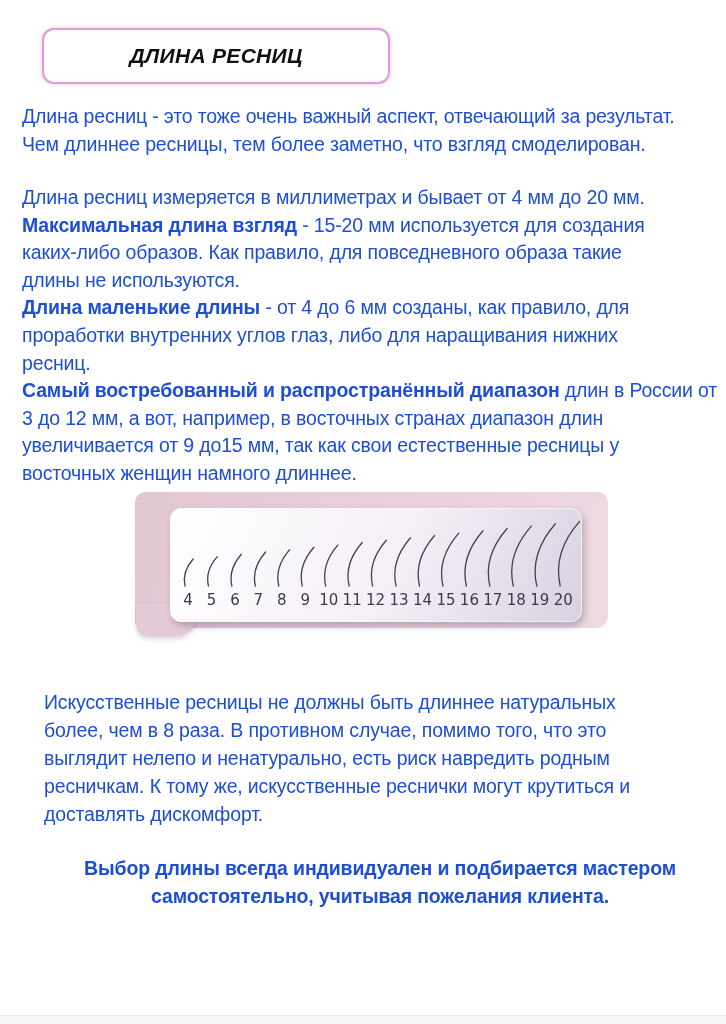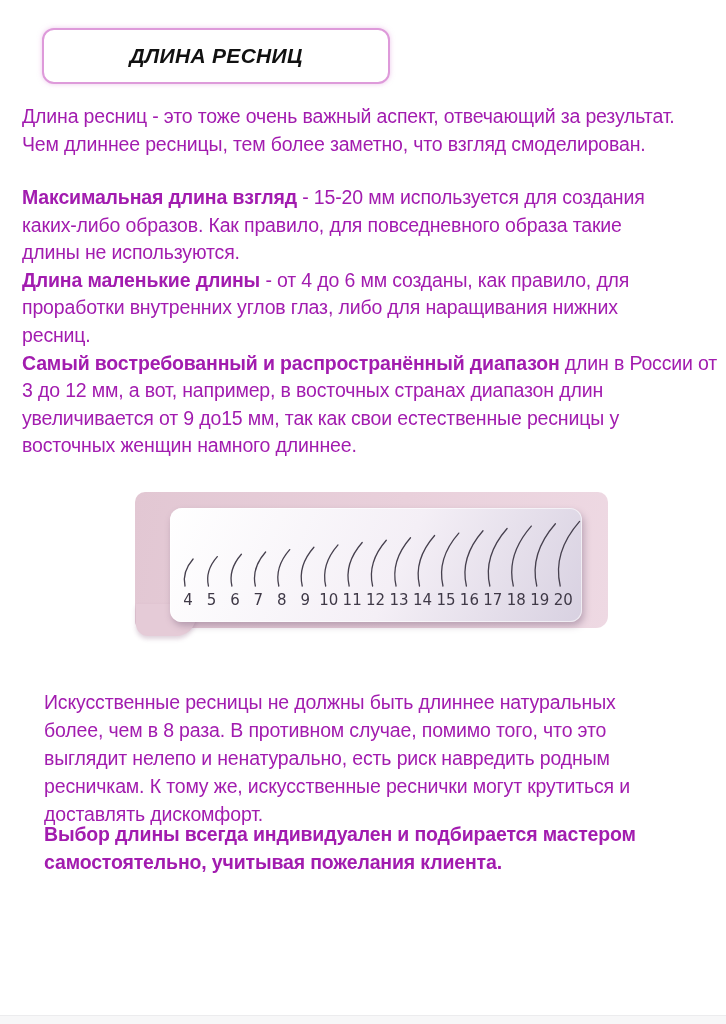--- a/index.html
+++ b/index.html
@@ -13,27 +13,27 @@
     background:#ffffff;border:2px solid #de9ada;border-radius:12px;
     box-shadow:0 0 5px rgba(222,154,218,0.55);
     display:flex;align-items:center;justify-content:center;font-style:italic;
   }
   .title-box h1{
     margin:0;font-size:21px;font-weight:700;letter-spacing:0.3px;color:#111111;
   }
   .para{
     position:absolute;left:22px;right:10px;
     font-size:19.5px;line-height:28px;letter-spacing:-0.15px;
-    white-space:pre;color:#a21caf;
+    white-space:pre;color:#1d4ed8;
   }
   .para .b{font-weight:700;}
   #p-intro{top:102px;}
   #p-details{top:184px;line-height:27.6px;}
   #p-warning{top:688px;left:44px;}
-  #p-conclusion{top:820px;left:44px;font-weight:700;}
+  #p-conclusion{top:854px;left:44px;font-weight:700;text-align:center;}
   .lash-image{
     position:absolute;left:135px;top:492px;width:473px;height:136px;
     background:linear-gradient(100deg,#e2c7d3 0%,#e9d0db 55%,#eed9e3 100%);
     border-radius:10px 10px 12px 6px;
   }
   .lash-tab{
     position:absolute;left:1px;top:112px;width:60px;height:32px;
     background:#e5cbd7;border-radius:0 0 20px 12px;
     box-shadow:0 3px 4px rgba(150,110,140,0.30);
   }
@@ -56,21 +56,22 @@
 </head>
 <body>
 
 <div class="title-box">
   <h1>ДЛИНА РЕСНИЦ</h1>
 </div>
 
 <div class="para" id="p-intro"><span>Длина ресниц - это тоже очень важный аспект, отвечающий за результат.
 Чем длиннее ресницы, тем более заметно, что взгляд смоделирован.</span></div>
 
-<div class="para" id="p-details"><span class="b">Максимальная длина взгляд</span><span> - 15-20 мм используется для создания
+<div class="para" id="p-details"><span>Длина ресниц измеряется в миллиметрах и бывает от 4 мм до 20 мм.
+</span><span class="b">Максимальная длина взгляд</span><span> - 15-20 мм используется для создания
 каких-либо образов. Как правило, для повседневного образа такие
 длины не используются.
 </span><span class="b">Длина маленькие длины</span><span> - от 4 до 6 мм созданы, как правило, для
 проработки внутренних углов глаз, либо для наращивания нижних
 ресниц.
 </span><span class="b">Самый востребованный и распространённый диапазон</span><span> длин в России от
 3 до 12 мм, а вот, например, в восточных странах диапазон длин
 увеличивается от 9 до15 мм, так как свои естественные ресницы у
 восточных женщин намного длиннее.</span></div>
 

